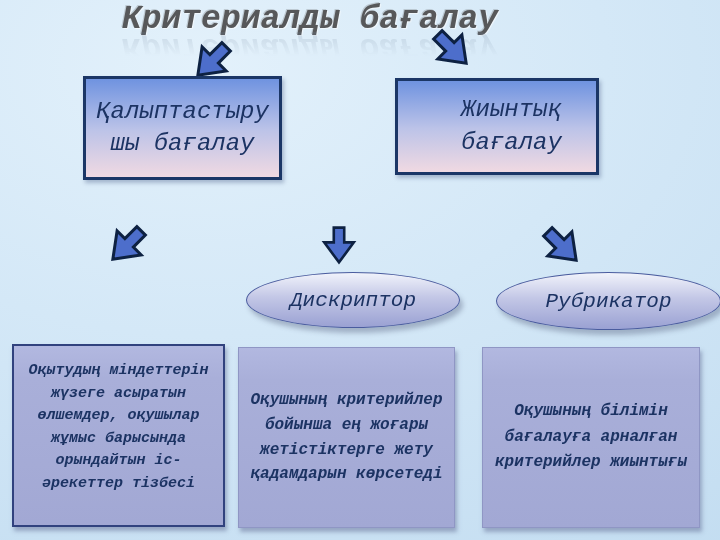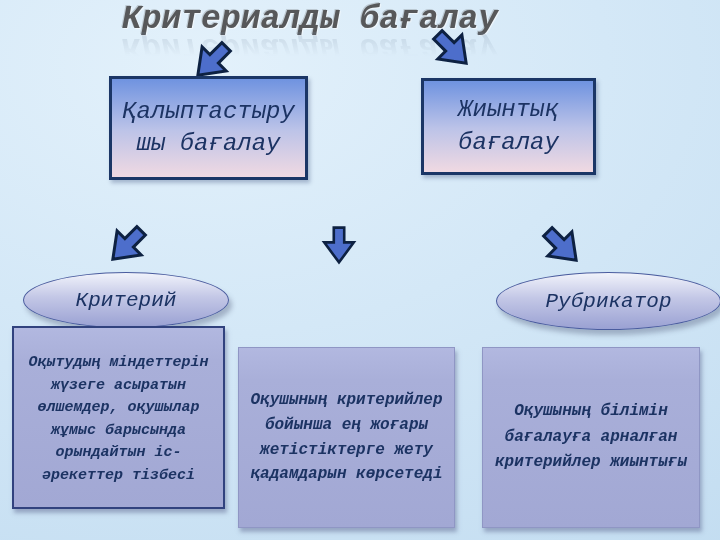--- a/index.html
+++ b/index.html
@@ -35,24 +35,23 @@
   .arrow-mid-left   {left:107px;top:222px;transform:rotate(45deg);}
   .arrow-mid-center {left:320px;top:225px;width:38px;height:40px;}
   .arrow-mid-right  {left:542px;top:223px;transform:rotate(-45deg);}
   
   .top-box{
     position:absolute;border:3px solid var(--box-border);
     background:linear-gradient(180deg, var(--box-gradient-top) 0%, var(--box-gradient-middle) 52%, var(--box-gradient-bottom) 100%);
     display:flex;align-items:center;justify-content:center;text-align:center;
     color:var(--text-navy);font-style:italic;font-size:24px;line-height:1.35;
     box-shadow:2px 3px 4px rgba(80,100,140,.4);
-    margin-left:26px;
   }
   .top-box.left {left:83px; top:76px;width:193px;height:98px;}
-  .top-box.right{left:395px;top:78px;width:169px;height:91px;font-size:24px;}
+  .top-box.right{left:395px;top:78px;width:169px;height:91px;font-size:24px;padding-left:29px;}
   
   .heading{
     position:absolute;left:250px;top:184px;width:215px;text-align:center;
     font-size:28px;font-weight:bold;font-style:italic;color:var(--heading-dark);
   }
   
   .ellipse{
     position:absolute;height:54px;border-radius:50%;
     border:1.5px solid #4a5c9e;
     background:linear-gradient(180deg, var(--ellipse-fill-top) 0%, #c3c7e6 45%, var(--ellipse-fill-bottom) 100%);
@@ -64,22 +63,22 @@
   .ellipse.e2{left:246px;top:272px;width:212px;}
   .ellipse.e3{left:496px;top:272px;width:223px;height:56px;}
   
   .panel{
     position:absolute;background:linear-gradient(180deg,#b2b8e0 0%, var(--panel-fill) 18%, #a2a8d4 100%);
     color:var(--text-navy);font-weight:bold;font-style:italic;text-align:center;
     box-shadow:2px 4px 4px rgba(100,110,150,.5);
     box-sizing:border-box;
   }
   .panel .panel-text{width:100%;padding:0 10px;box-sizing:border-box;}
-  .panel.p1{left:12px; top:326px;width:213px;height:183px;border:2px solid var(--panel-border-dark);
-            font-size:15px;line-height:1.5;padding-top:24px;}
+  .panel.p1{left:12px; top:344px;width:213px;height:183px;border:2px solid var(--panel-border-dark);
+            font-size:15px;line-height:1.5;padding-top:14px;}
   .panel.p2{left:238px;top:347px;width:217px;height:181px;border:1.5px solid var(--panel-border-light);
             font-size:16px;line-height:1.55;display:flex;align-items:center;}
   .panel.p3{left:482px;top:347px;width:218px;height:181px;border:1.5px solid var(--panel-border-light);
             font-size:16px;line-height:1.6;display:flex;align-items:center;}
 </style>
 </head>
 <body>
 
 <div class="slide">
 
@@ -115,22 +114,22 @@
   </div>
 
   <div class="top-box left">
     <span>Қалыптастыру шы бағалау</span>
   </div>
   <div class="top-box right">
     <span>Жиынтық бағалау</span>
   </div>
 
 
-  <div class="ellipse e1">
-    <span>Критерий</span>
+  <div class="ellipse e2">
+    <span>Дискриптор</span>
   </div>
   <div class="ellipse e3">
     <span>Рубрикатор</span>
   </div>
 
   <div class="panel p1">
     <div class="panel-text">Оқытудың міндеттерін жүзеге асыратын өлшемдер, оқушылар жұмыс барысында орындайтын іс-әрекеттер тізбесі</div>
   </div>
   <div class="panel p3">
     <div class="panel-text">Оқушының білімін бағалауға арналған критерийлер жиынтығы</div>

